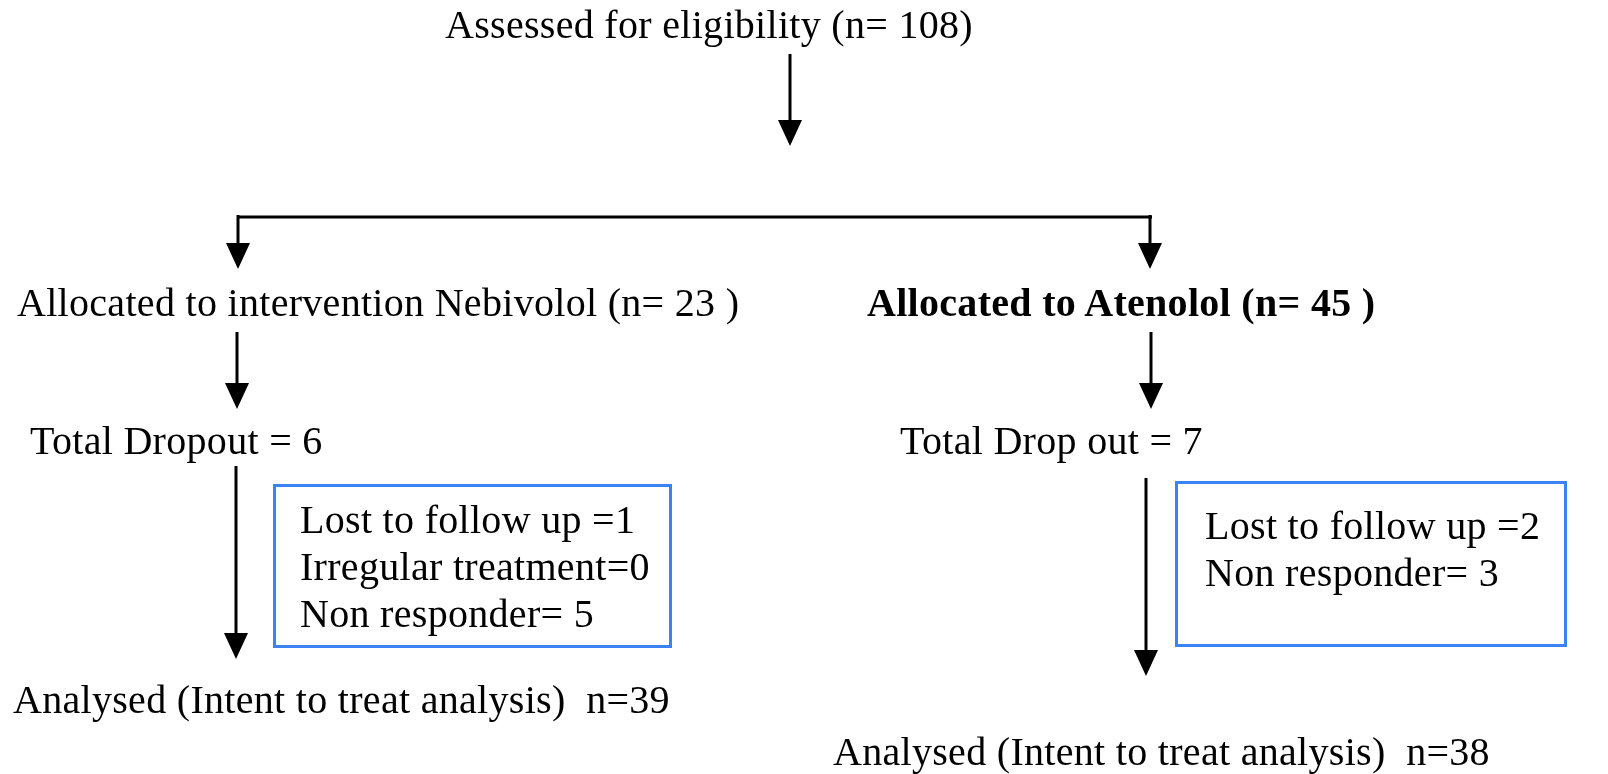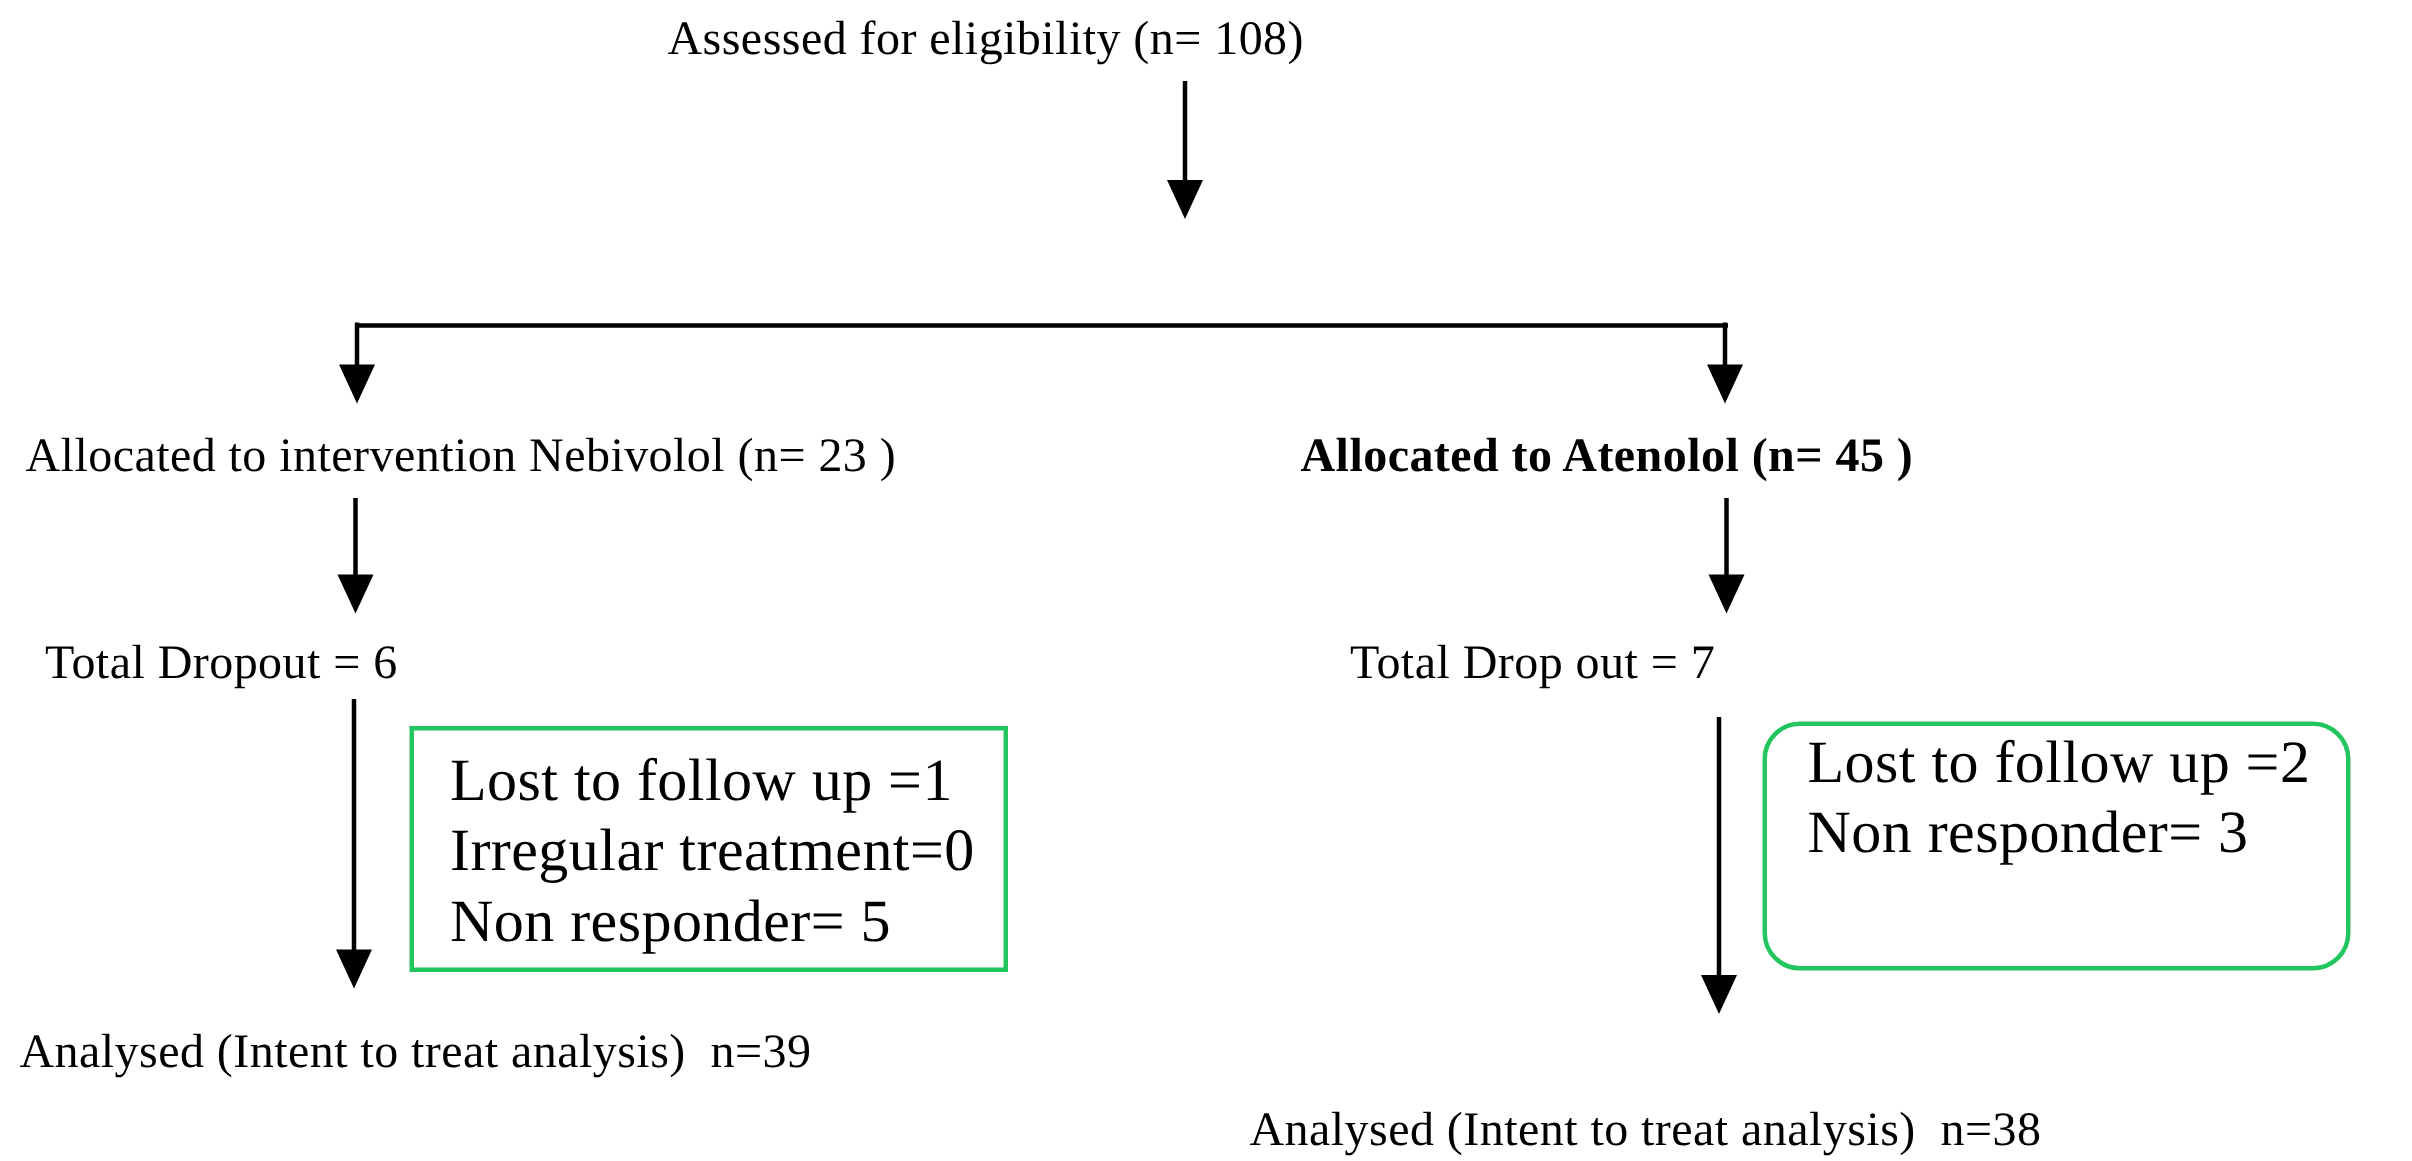--- a/index.html
+++ b/index.html
@@ -12,49 +12,48 @@
     position: relative;
     width: 1608px;
     height: 774px;
     background: #ffffff;
     font-family: "Liberation Serif", "DejaVu Serif", serif;
     color: #000000;
     overflow: hidden;
   }
   .txt {
     position: absolute;
-    font-size: 32px;
+    font-size: 40px;
     line-height: 48px;
     letter-spacing: 0.3px;
     white-space: pre;
     color: #000000;
   }
   .note-box {
     position: absolute;
-    border: 3px solid #22c55e;
+    border: 3px solid #3b82f6;
     background: #ffffff;
     box-sizing: border-box;
   }
   .note-box .line {
     display: block;
     font-size: 40px;
     line-height: 47px;
     letter-spacing: 0.3px;
     white-space: pre;
   }
   #box-left {
     left: 273px; top: 484px;
     width: 399px; height: 164px;
     padding: 9px 0 0 24px;
   }
   #box-right {
     left: 1175px; top: 481px;
     width: 392px; height: 166px;
-    padding: 0 0 0 27px;
-    border-radius: 25px;
+    padding: 18px 0 0 27px;
   }
   svg.arrow-layer {
     position: absolute;
     left: 0; top: 0;
     width: 1608px;
     height: 774px;
     pointer-events: none;
   }
   svg .ln {
     stroke: #000000;

